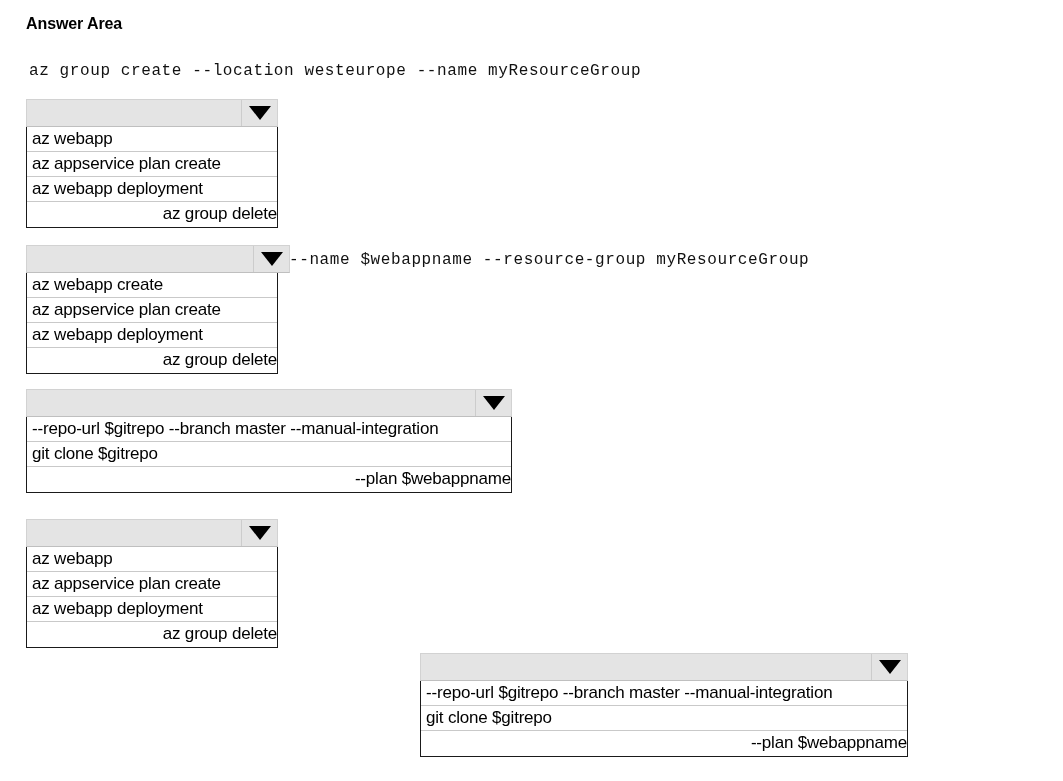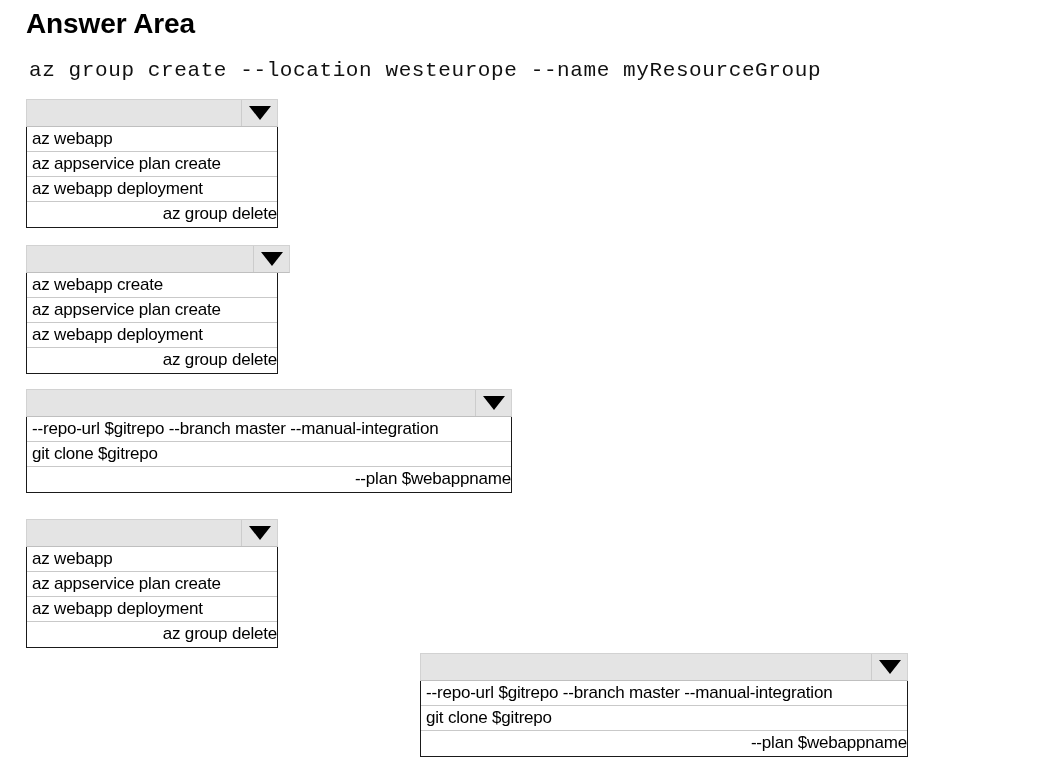--- a/index.html
+++ b/index.html
@@ -21,32 +21,32 @@
     left: 0; top: 0;
     width: 1063px;
     height: 781px;
   }
 
   
   .page-title {
     position: absolute;
     left: 26px;
     top: 11px;
-    font-size: 28px;
+    font-size: 16px;
     font-weight: bold;
     letter-spacing: -0.1px;
     line-height: 26px;
     white-space: nowrap;
   }
 
   
   .mono {
     position: absolute;
     font-family: "Liberation Mono", "DejaVu Sans Mono", monospace;
-    font-size: 21px;
+    font-size: 16px;
     line-height: 22px;
     letter-spacing: 0.6px;
     white-space: nowrap;
     color: #111111;
   }
 
   
   .dropdown {
     position: absolute;
   }
@@ -136,20 +136,21 @@
 </head>
 <body>
 
 <div class="page">
 
   <div class="page-title">Answer Area</div>
 
   <div class="mono" id="cmd-line-0">az group create --location westeurope --name myResourceGroup</div>
 
 
+  <div class="mono" id="cmd-line-2">--name $webappname --resource-group myResourceGroup</div>
 
 
 
   <div class="dropdown" id="group-1">
     <div class="dd-closed">
       <div class="dd-value"></div>
       <div class="dd-button">
         <span class="caret"></span>
       </div>
     </div>

